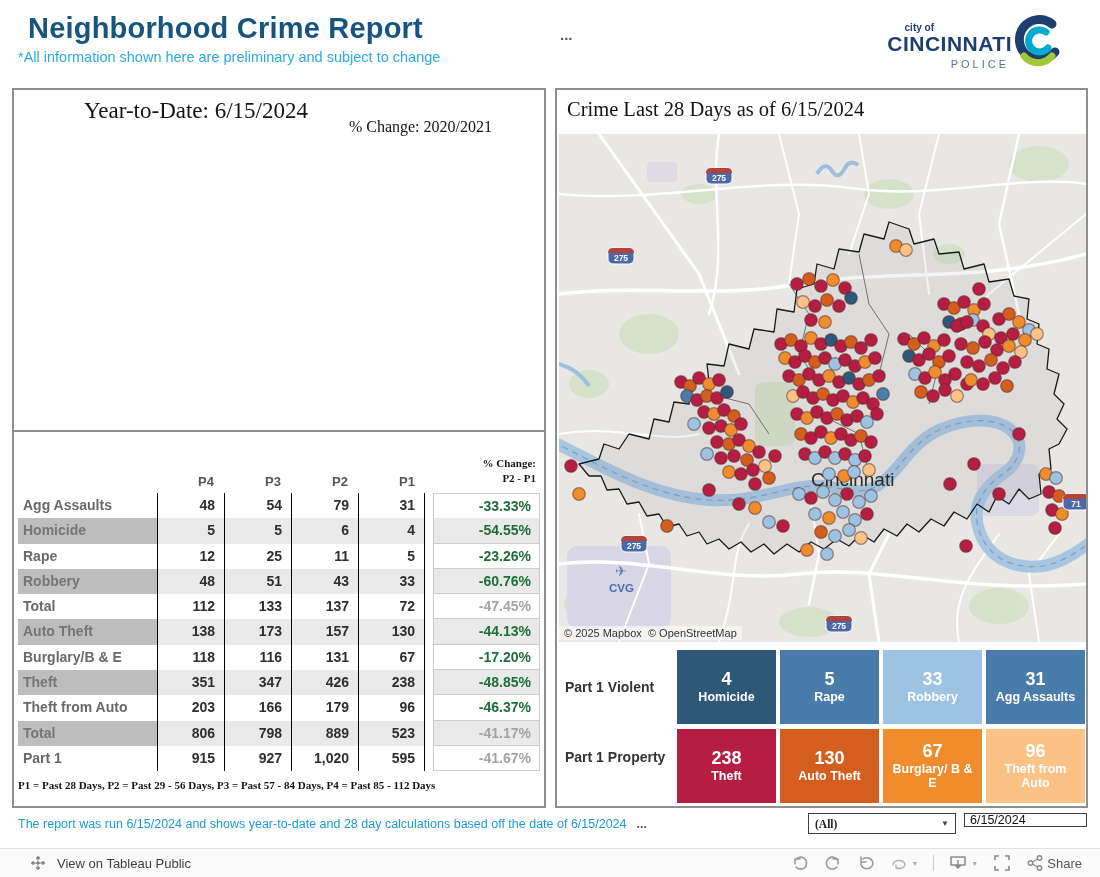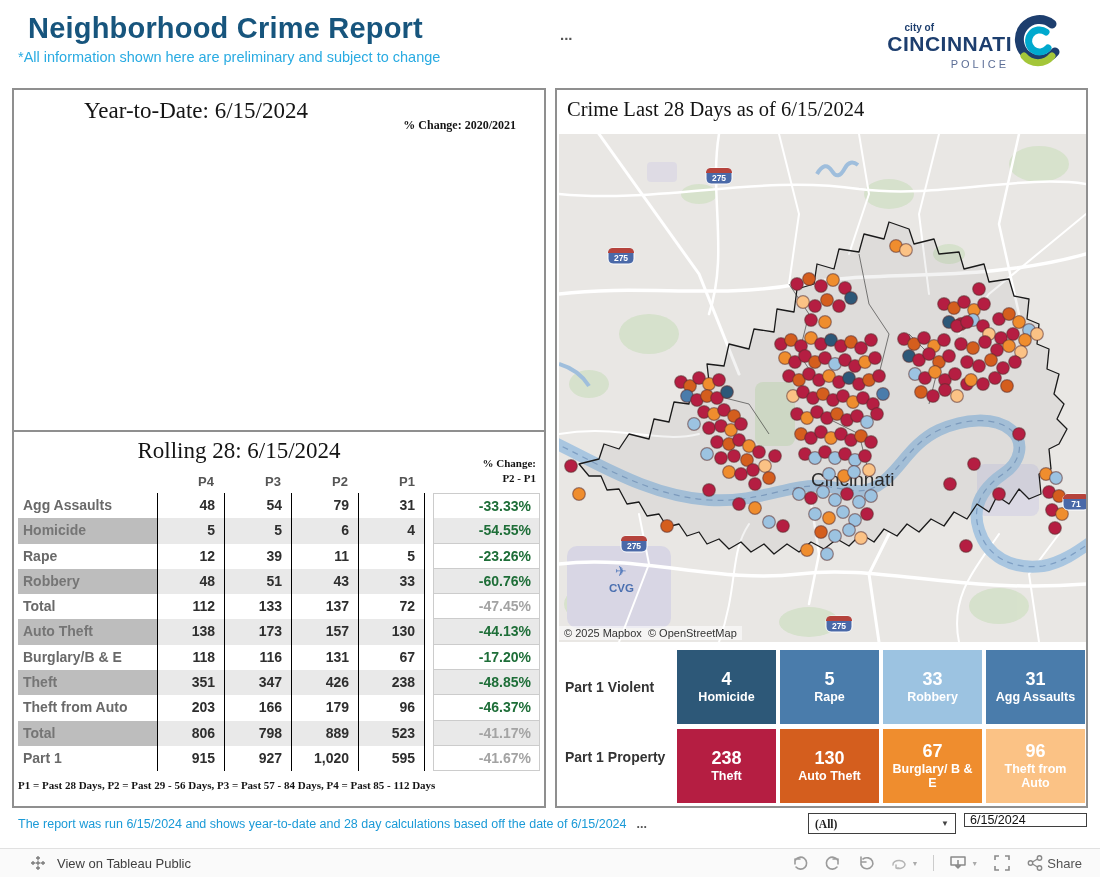--- a/index.html
+++ b/index.html
@@ -14,21 +14,21 @@
   .logo .cinci{position:absolute;right:52px;top:22px;font-size:21px;color:#1D3E6E;font-weight:bold;letter-spacing:.5px;}
   .logo .police{position:absolute;right:55px;top:48px;font-size:11px;color:#5C6E96;letter-spacing:3px;}
   .logo svg{position:absolute;right:0;top:4px;}
   
   .panel{border:2px solid #8F8F8F;background:#fff;box-sizing:border-box;}
   .p-ytd{left:12px;top:88px;width:534px;height:386px;}
   .p-roll{left:12px;top:430px;width:534px;height:378px;}
   .p-map{left:555px;top:88px;width:533px;height:720px;}
   .serif-title{font-family:"Liberation Serif",serif;color:#141414;}
   .ytd-title{left:70px;top:8px;font-size:23px;}
-  .ytd-pct{right:28px;top:28px;font-size:12px;font-weight:bold;font-family:"Liberation Serif",serif;color:#141414;}
+  .ytd-pct{right:52px;top:28px;font-size:16px;font-weight:normal;font-family:"Liberation Serif",serif;color:#141414;}
   .roll-title{left:0;right:80px;top:6px;text-align:center;font-size:23px;}
   .roll-pct{right:8px;top:24px;font-size:11px;font-weight:bold;font-family:"Liberation Serif",serif;text-align:right;line-height:1.35;color:#141414;}
   
   .tgrid{display:grid;grid-template-columns:139px 67px 67px 67px 67px 8px 107px;}
   .thead{left:4px;right:4px;top:42px;}
   .th{font-size:13px;font-weight:bold;color:#555;text-align:right;padding-right:10px;}
   .tbody{left:4px;right:4px;top:61px;}
   .trow{height:25.3px;line-height:25.3px;}
   .tl{font-size:14px;font-weight:bold;color:#696969;padding-left:5px;background:#fff;white-space:nowrap;overflow:hidden;}
   .tv{font-size:14px;font-weight:bold;color:#2e2e2e;text-align:right;padding-right:9px;background:#fff;border-left:1px solid #000;}
@@ -85,21 +85,20 @@
     <path d="M16,42 A18,18 0 0 0 44,42" fill="none" stroke="#A4C639" stroke-width="7" stroke-linecap="round"></path>
   </svg>
 </div>
 
 <div class="abs panel p-ytd">
   <div class="abs serif-title ytd-title">Year-to-Date: 6/15/2024</div>
   <div class="abs ytd-pct">% Change: 2020/2021</div>
 </div>
 
 <div class="abs panel p-roll">
-  <div class="abs serif-title roll-title">Rolling 28: 6/15/2024</div>
   <div class="abs roll-pct">
     <div>% Change:</div>
     <div>P2 - P1</div>
   </div>
   <div class="abs tgrid thead">
       <div></div>
       <div class="th">P4</div>
       <div class="th">P3</div>
       <div class="th">P2</div>
       <div class="th">P1</div>
@@ -121,21 +120,21 @@
         <div class="tv">5</div>
         <div class="tv">5</div>
         <div class="tv">6</div>
         <div class="tv">4</div>
         <div class="tg"></div>
         <div class="tc green">-54.55%</div>
       </div>
       <div class="tgrid trow">
         <div class="tl">Rape</div>
         <div class="tv">12</div>
-        <div class="tv">39</div>
+        <div class="tv">25</div>
         <div class="tv">11</div>
         <div class="tv">5</div>
         <div class="tg"></div>
         <div class="tc green">-23.26%</div>
       </div>
       <div class="tgrid trow odd">
         <div class="tl">Robbery</div>
         <div class="tv">48</div>
         <div class="tv">51</div>
         <div class="tv">43</div>

